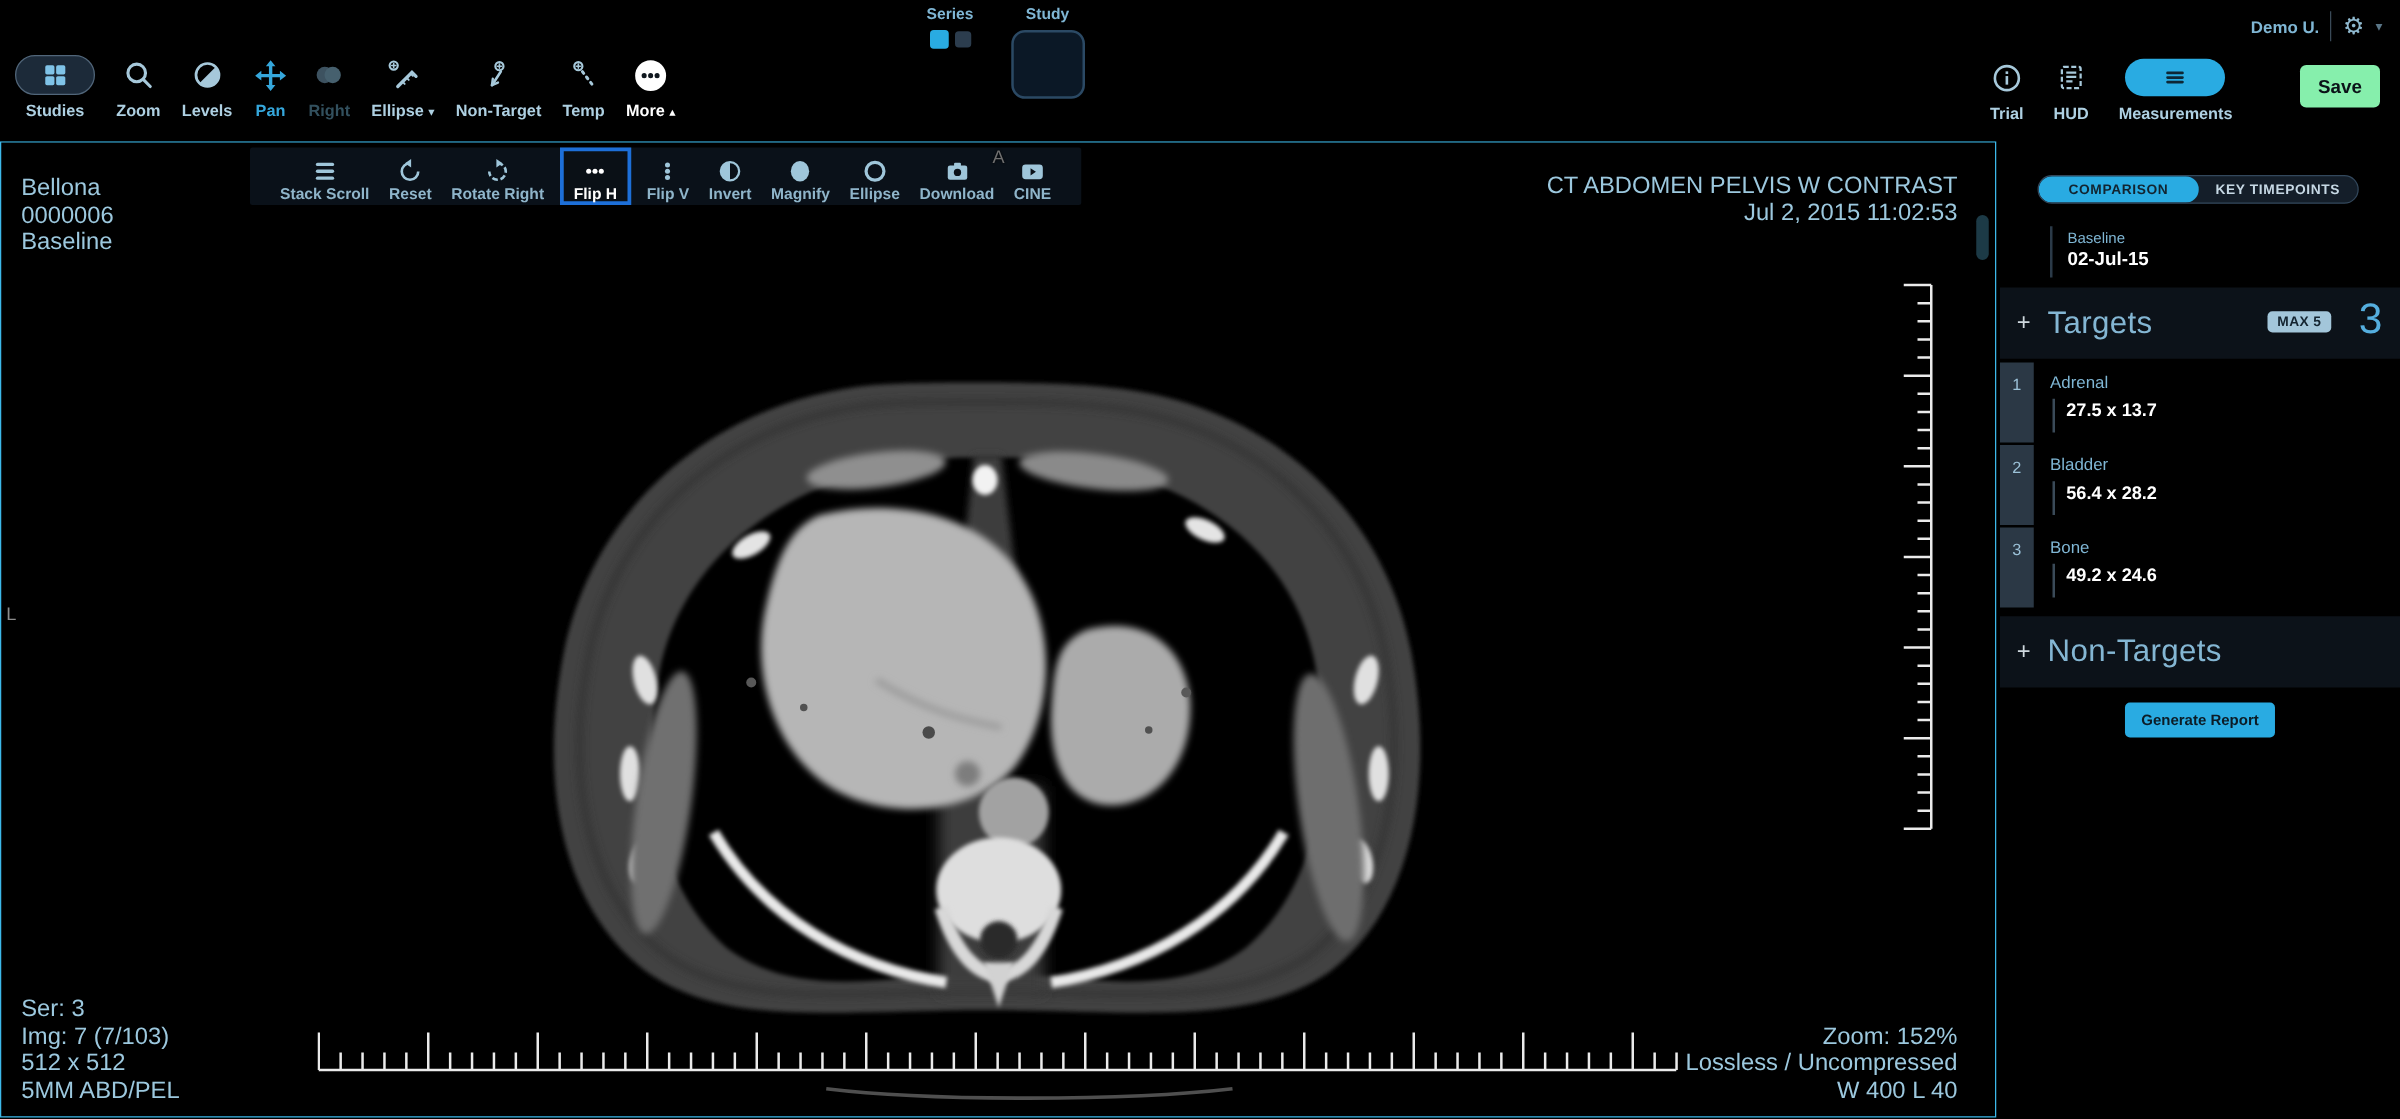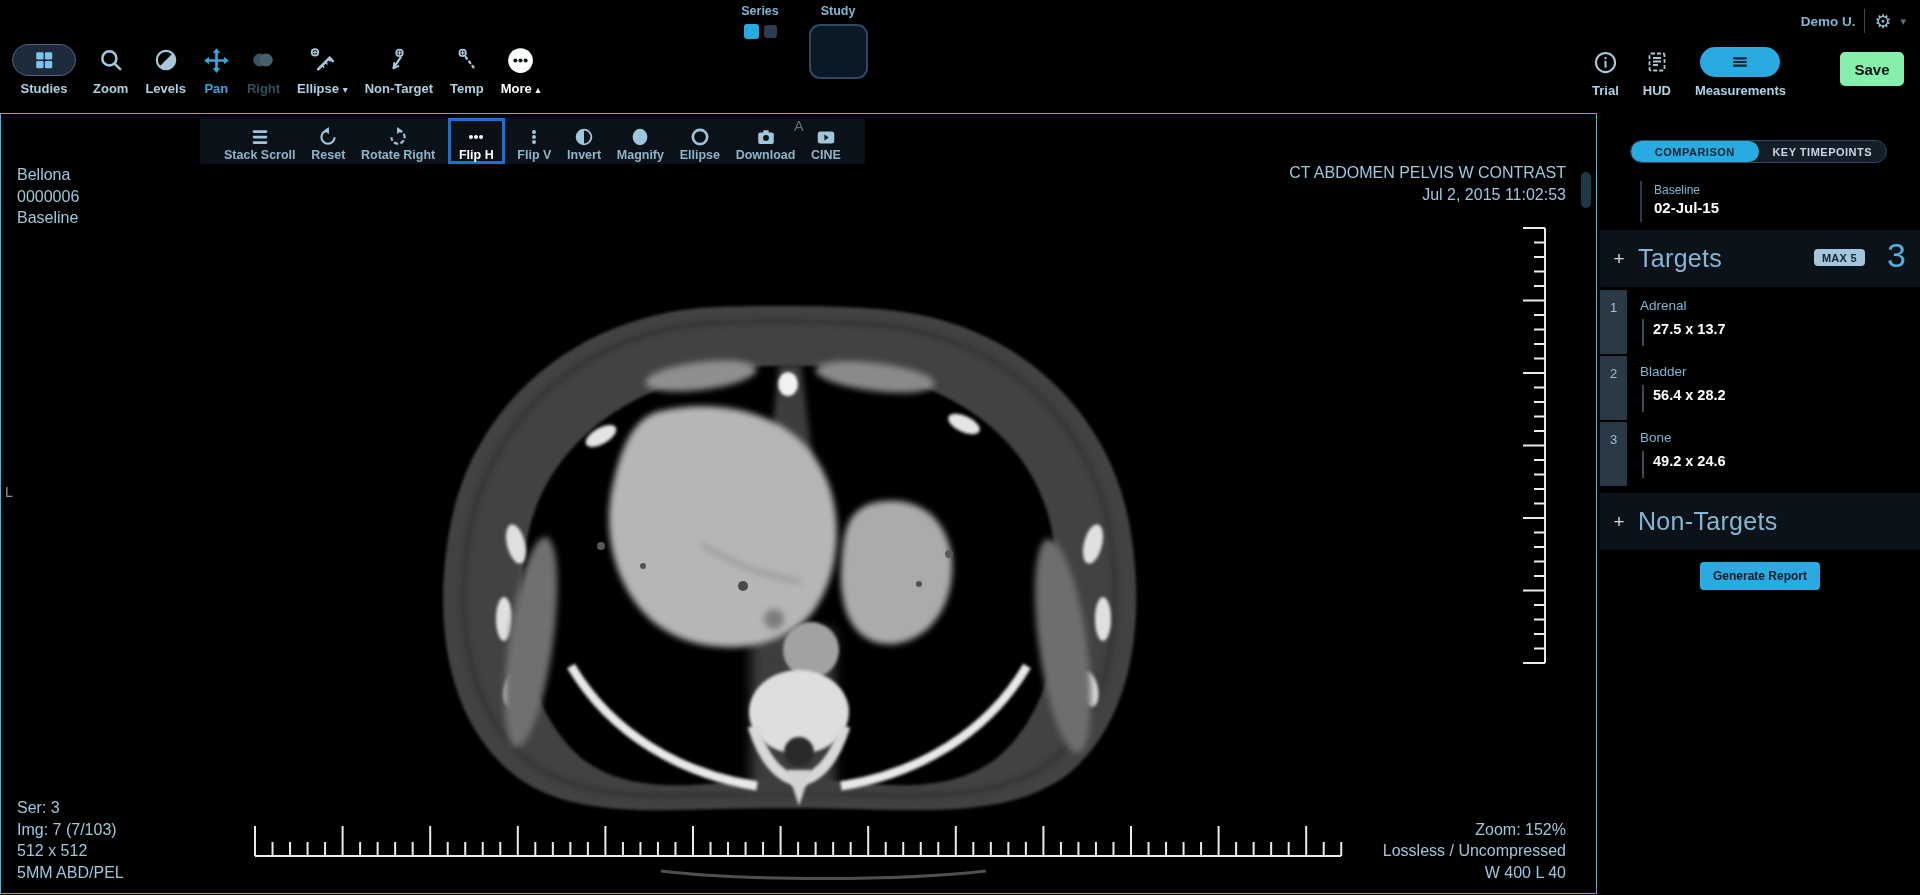--- a/index.html
+++ b/index.html
@@ -40,21 +40,21 @@
   .lbl-caret{font-size:10px;}
 
   .right-tools{position:absolute;right:16px;top:46px;display:flex;align-items:flex-start;gap:24px;}
   .pill-cyan{width:80px;height:30px;border-radius:16px;background:#29abe2;display:flex;align-items:center;justify-content:center;}
   .save-btn{margin-left:30px;margin-top:6px;width:64px;height:34px;background:#86efac;border:none;border-radius:5px;
             color:#0b1218;font-size:15px;font-weight:bold;font-family:inherit;cursor:pointer;}
 
   
   .viewport{position:absolute;left:0;top:113px;width:1597px;height:781px;background:#000;
             border:1px solid #3db9ea;box-sizing:border-box;z-index:5;}
-  .ov{position:absolute;font-size:16px;line-height:21.5px;color:#9cc8de;text-shadow:0 1px 2px #000;z-index:8;margin-top:24px;}
+  .ov{position:absolute;font-size:19px;line-height:21.5px;color:#9cc8de;text-shadow:0 1px 2px #000;z-index:8;}
   .ov--tl{left:16px;top:26px;}
   .ov--tr{right:30px;top:24px;text-align:right;}
   .ov--bl{left:16px;bottom:10px;}
   .ov--br{right:30px;bottom:10px;text-align:right;}
   .marker{position:absolute;color:#8d8d8d;font-size:14.5px;z-index:16;text-shadow:0 0 2px #000;}
   .marker--L{left:5px;top:484px;}
   .marker--A{left:794px;top:118px;color:#6f6f6f;}
   .vp-scrollthumb{position:absolute;right:5px;top:58px;width:10px;height:36px;border-radius:5px;background:#1c3a46;z-index:9;cursor:pointer;}
   .ruler{position:absolute;z-index:7;}
 

